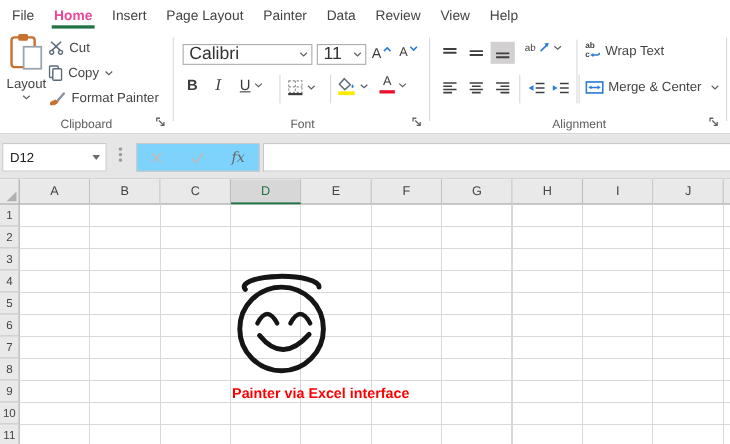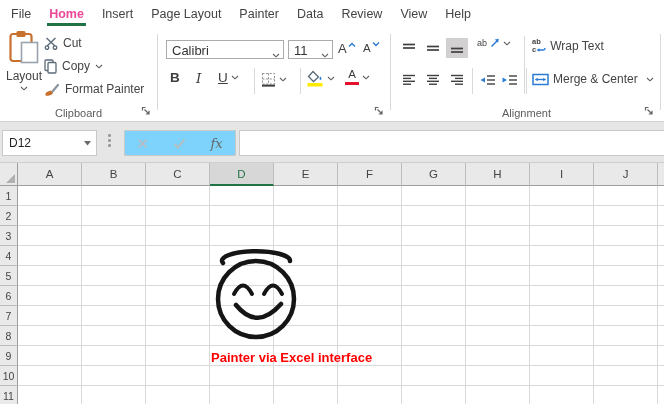--- a/index.html
+++ b/index.html
@@ -19,21 +19,21 @@
   .group-label { position:absolute; left:0; right:0; top:79px; text-align:center; font-size:11px; color:#5c5c5c; }
   .launcher { position:absolute; right:5px; top:78px; width:11px; height:11px; }
   .grp { position:absolute; top:0; height:94px; }
 
   
   .paste-btn { position:absolute; left:4px; top:2px; width:40px; height:70px; display:flex; flex-direction:column; align-items:center; }
   .paste-btn .lbl { font-size:12px; color:#444; margin-top:5px; }
   .sbtn { position:absolute; left:44px; height:22px; display:flex; align-items:center; gap:5px; font-size:12px; color:#444; white-space:nowrap; }
 
   
-  .combo { position:absolute; height:19px; background:#fff; border:1px solid #ababab; display:flex; align-items:flex-end; font-size:13px; color:#333; padding:0 3px 0 5px; }
+  .combo { position:absolute; height:19px; background:#fff; border:1px solid #ababab; display:flex; align-items:center; font-size:16px; color:#333; padding:0 3px 0 5px; }
   .combo .flex { flex:1; }
   .btn-ico { position:absolute; display:flex; align-items:center; gap:3px; }
   .b-txt { font-size:13.5px; font-weight:700; color:#3d3d3d; }
   .i-txt { font-size:13.5px; font-style:italic; font-family:"DejaVu Serif", serif; color:#3d3d3d; }
   .u-txt { font-size:13.5px; text-decoration:underline; color:#3d3d3d; }
   .a-big { font-size:13px; color:#3d3d3d; }
   .fc-stack { display:flex; flex-direction:column; align-items:center; line-height:1; }
   .fc-stack .a { font-size:11.5px; color:#3d3d3d; }
   .fc-bar { width:14px; height:3.5px; margin-top:1px; }
 
@@ -203,20 +203,21 @@
       </div>
       <div class="btn-ico" style="left:185px;top:41px;">
         <span class="fc-stack">
           <span class="a">A</span>
           <span class="fc-bar" style="background: rgb(232, 17, 45);"></span>
         </span>
         <svg width="8" height="5" viewBox="0 0 8 5">
             <path d="M1 1 L4 3.8 L7 1" stroke="#5f5f5f" stroke-width="1.1" fill="none"></path>
           </svg>
       </div>
+      <div class="group-label">Font</div>
       <div class="launcher">
         <svg width="10" height="10" viewBox="0 0 10 10">
           <path d="M1.5 4.5 V1.5 H4.5" fill="none" stroke="#636363" stroke-width="1.2"></path>
           <path d="M3.5 3.5 L8 8 M8 4.8 V8 H4.8" fill="none" stroke="#636363" stroke-width="1.2"></path>
         </svg>
       </div>
     </div>
     <div class="vsep" style="left:390px;"></div>
 
     <div class="grp" style="left:393px;width:267px;">

